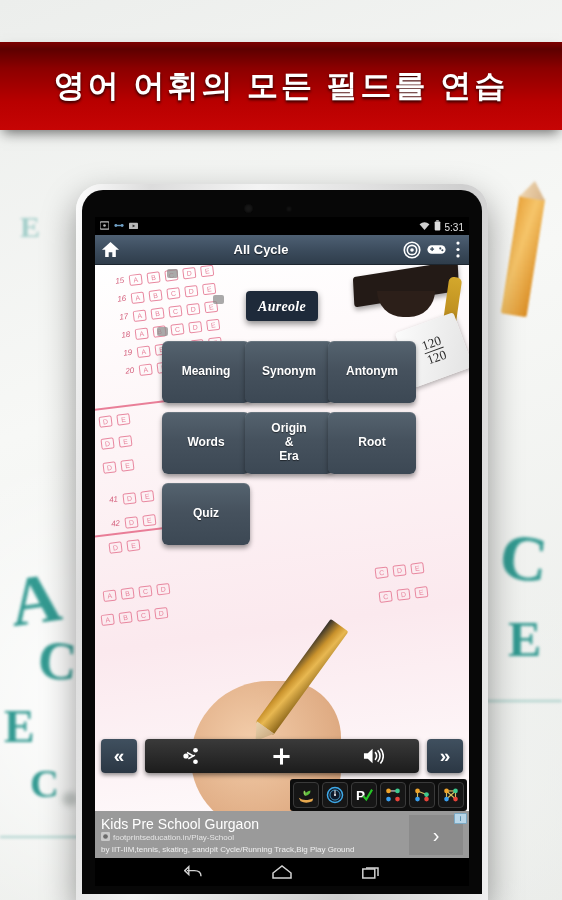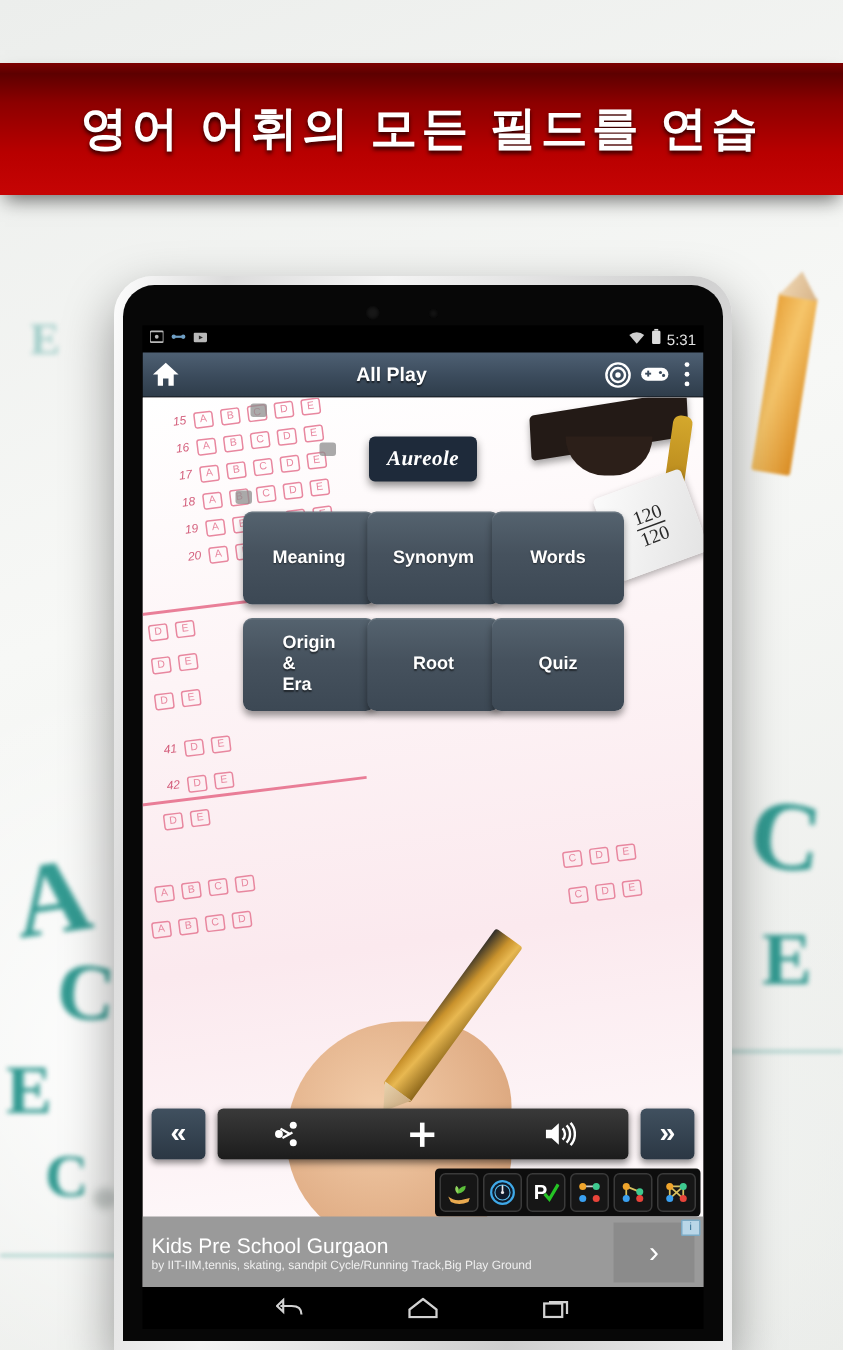--- a/index.html
+++ b/index.html
@@ -104,21 +104,21 @@
     box-shadow:0 3px 6px rgba(0,0,0,.45);}
   #wordchip .w{color:#fff;font-size:14px;font-weight:bold;font-style:italic;
     font-family:"Liberation Serif",serif;letter-spacing:.3px;}
 
   
   #grid{position:absolute;left:50%;top:76px;transform:translateX(-50%);
     display:grid;grid-template-columns:repeat(3,74px);grid-gap:9px;}
   .tile{width:88px;height:62px;border-radius:6px;
     background:linear-gradient(180deg,#55636f 0%,#46525e 45%,#3c4854 100%);
     box-shadow:0 3px 5px rgba(0,0,0,.4),inset 0 1px 0 rgba(255,255,255,.12);
-    display:flex;align-items:center;justify-content:center;text-align:left;
+    display:flex;align-items:center;justify-content:center;text-align:center;
     color:#fff;font-size:12px;font-weight:bold;line-height:1.15;
     text-shadow:0 1px 1px rgba(0,0,0,.5);padding:16px;box-sizing:border-box;}
 
   
   #navrow{position:absolute;left:0;right:0;bottom:84px;height:38px;
     display:flex;align-items:center;padding:0 6px;box-sizing:border-box;}
   .chev{width:36px;height:34px;border-radius:4px;
     background:linear-gradient(180deg,#40505f,#2b3744);display:flex;align-items:center;
     justify-content:center;color:#fff;font-size:19px;font-weight:bold;
     box-shadow:0 2px 4px rgba(0,0,0,.45);}
@@ -217,21 +217,21 @@
           <span class="clock">5:31</span>
         </div>
       </div>
 
       <div id="actionbar">
         <span class="abicon">
           <svg width="19" height="19" viewBox="0 0 20 20">
               <path d="M10 2 L19 10.2 H15.6 V18 H11.9 V13 H8.1 V18 H4.4 V10.2 H1 Z" fill="#ffffff"></path>
             </svg>
         </span>
-        <span class="title">All Play</span>
+        <span class="title">All Cycle</span>
         <span class="abicon">
           <svg width="18" height="18" viewBox="0 0 20 20">
               <circle cx="10" cy="10" r="8.6" fill="none" stroke="#fff" stroke-width="1.8"></circle>
               <circle cx="10" cy="10" r="5.2" fill="none" stroke="#fff" stroke-width="1.8"></circle>
               <circle cx="10" cy="10" r="2" fill="#fff"></circle>
             </svg>
         </span>
         <span class="abicon">
           <svg width="19" height="15" viewBox="0 0 22 15">
               <rect x="0.5" y="2.5" width="21" height="10" rx="5" fill="#fff"></rect>
@@ -374,20 +374,23 @@
         <div id="wordchip">
           <span class="w">Aureole</span>
         </div>
 
         <div id="grid">
           <div class="tile">
               <span>Meaning</span>
             </div>
           <div class="tile">
               <span>Synonym</span>
+            </div>
+          <div class="tile">
+              <span>Antonym</span>
             </div>
           <div class="tile">
               <span>Words</span>
             </div>
           <div class="tile">
               <span style="white-space:pre-line">Origin
 &amp;
 Era</span>
             </div>
           <div class="tile">
@@ -481,20 +484,29 @@
                 <circle cx="15" cy="5.5" r="2.6" fill="#3ec98f"></circle>
                 <circle cx="5" cy="14.5" r="2.6" fill="#3aa0f0"></circle>
                 <circle cx="15" cy="14.5" r="2.6" fill="#e8443a"></circle>
               </svg>
           </span>
         </div>
 
         <div id="ad">
           <div class="adtxt">
             <div class="h">Kids Pre School Gurgaon</div>
+            <div class="u">
+              <span>
+                <svg width="9" height="9" viewBox="0 0 10 10">
+                    <rect width="10" height="10" rx="1.5" fill="#c9c9c9"></rect>
+                    <circle cx="5" cy="5" r="2.6" fill="#6b6b6b"></circle>
+                  </svg>
+              </span>
+              <span>footprintseducation.in/Play-School</span>
+            </div>
             <div class="d">by IIT-IIM,tennis, skating, sandpit Cycle/Running Track,Big Play Ground</div>
           </div>
           <div class="arrow">›</div>
           <div class="adchoice">i</div>
         </div>
 
       </div>
     </div>
 
     <div id="navbar">

